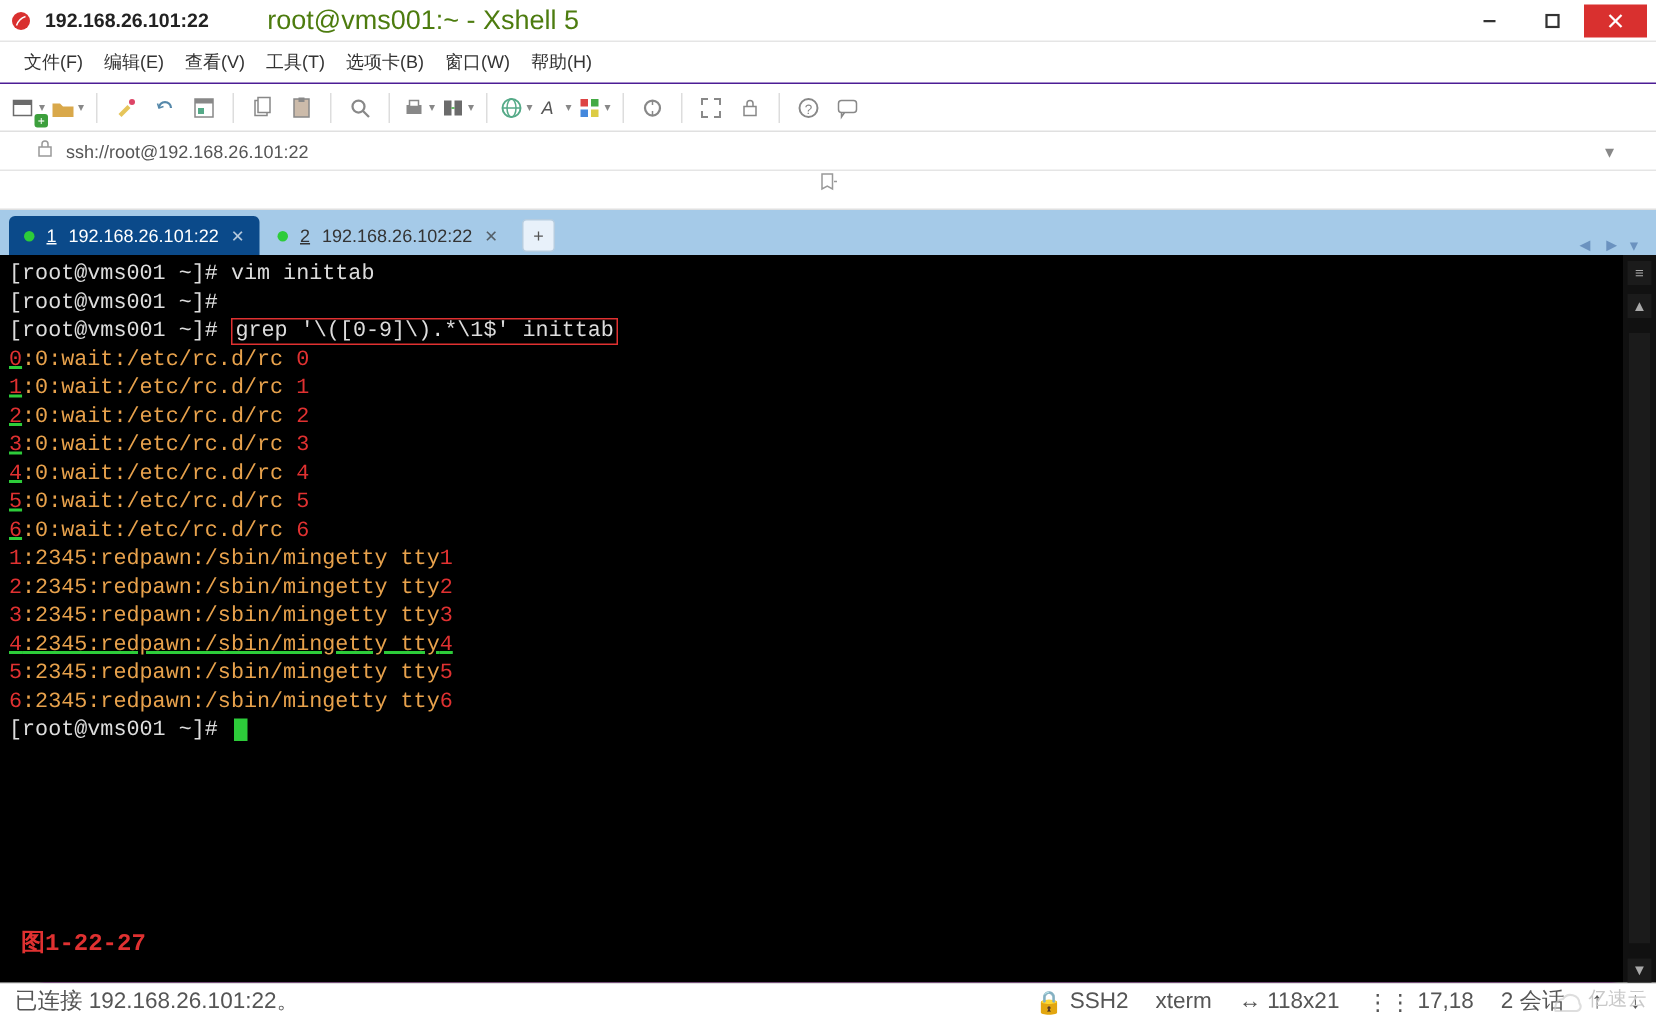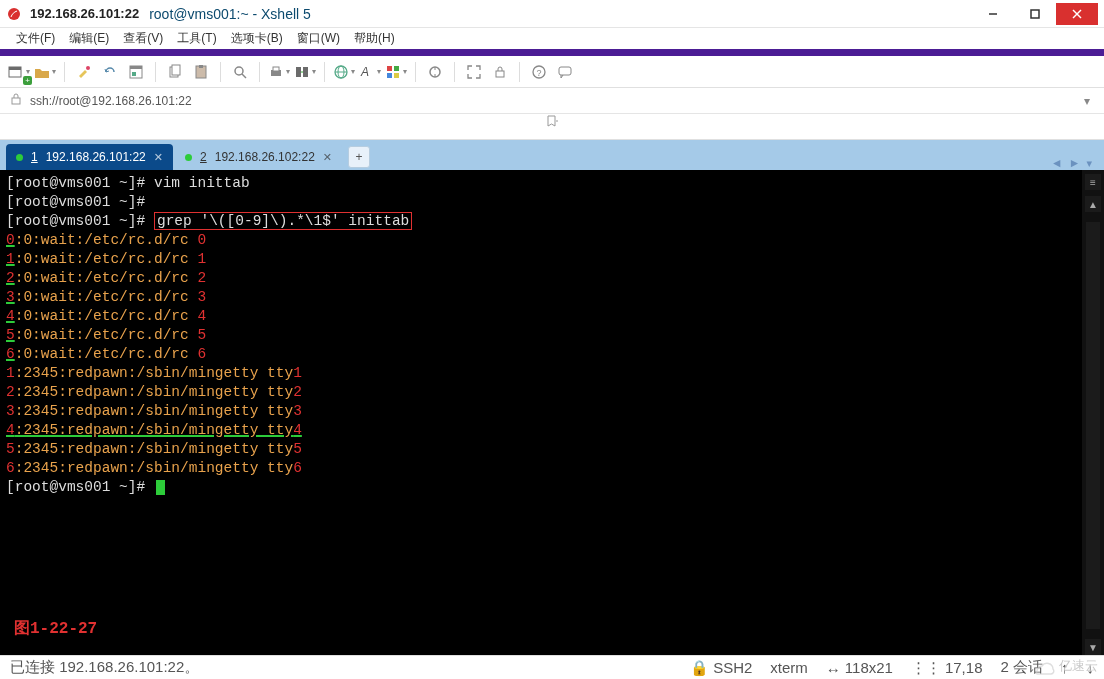--- a/index.html
+++ b/index.html
@@ -13,39 +13,39 @@
     display: flex;
     flex-direction: column;
     position: relative;
   }
   .titlebar {
     display: flex; align-items: center; height: 28px;
     padding: 0 6px; border-bottom: 1px solid #e5e5e5;
   }
   .app-icon { width: 16px; height: 16px; margin-right: 8px; display:flex;align-items:center;justify-content:center;}
   .bold-ip { font-weight: bold; font-size: 13px; color:#222; margin-right: 10px; }
-  .title-rest { color:#0c4a6e; font-size: 14px; }
+  .title-rest { color:#4d7c0f; font-size: 18px; margin-left: 29px; }
   .win-controls { margin-left: auto; display: flex; gap:0; }
   .win-btn { width: 42px; height: 22px; display:flex;align-items:center;justify-content:center; color:#444; }
   .win-btn.close { background:#d9302f; color:#fff; }
   .menubar {
     display:flex; gap:14px; padding: 4px 16px; height:28px; align-items:center;
-    border-bottom:7px solid #4c1d95; color:#333;
+    border-bottom:1px solid #4c1d95; color:#333;
   }
   .menubar span { cursor:default; }
   .toolbar {
     display:flex; align-items:center; height:32px; padding:0 8px;
     border-bottom:1px solid #e0e0e0; gap:4px;
     color:#555;
   }
   .tbtn { width:22px; height:22px; display:flex;align-items:center;justify-content:center; position:relative;}
   .tbtn .dd { font-size:8px; margin-left:2px; color:#888;}
   .sep { width:1px; height:20px; background:#ddd; margin:0 4px;}
   .addr-row {
-    display:flex; align-items:center; height:26px; padding:0 10px; border-bottom:1px solid #e5e5e5;
+    display:flex; align-items:center; height:26px; padding:0 24px; border-bottom:1px solid #e5e5e5;
     color:#666; gap:8px;
   }
   .addr-input { flex:1; border:none; outline:none; font-size:12px; color:#555;}
   .addr-end { width:14px; text-align:center; color:#888;}
   .hint-row {
     display:flex; align-items:center; height:26px; padding:0 10px; border-bottom:1px solid #e0e0e0;
     color:#888; gap:8px;flex-direction:column;
   }
   .session-tabs {
     display:flex; align-items:flex-end; height:30px; background:#a5cae8;

